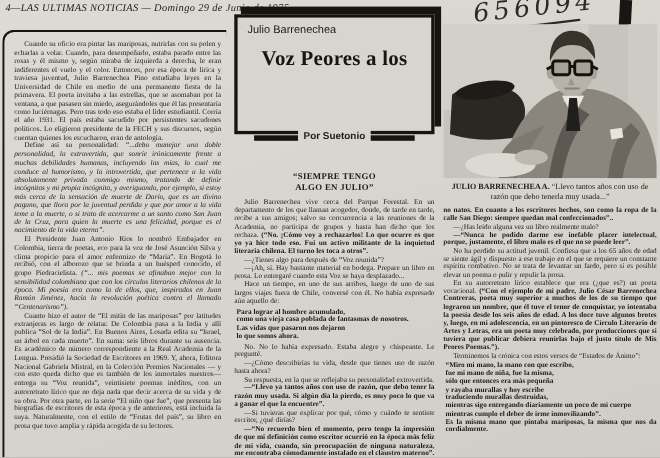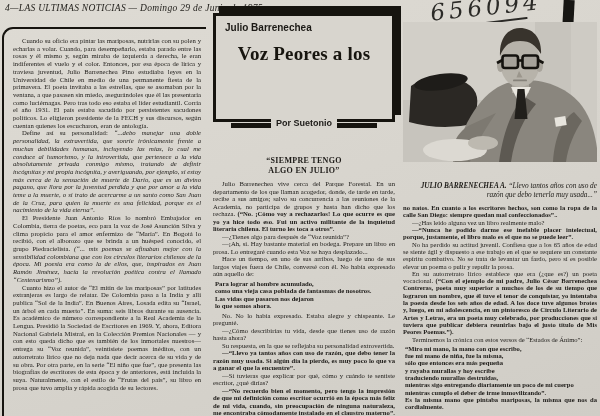--- a/index.html
+++ b/index.html
@@ -39,21 +39,21 @@
   .col-left p,.col-mid p,.col-right-text p{margin:0;text-indent:9px;}
   .it{font-style:italic;}
   .b{font-weight:bold;}
   
   .title-box{
     position:absolute;left:213px;top:13px;width:182px;height:109px;
     background:#d8d5ce;border:3px solid #16140f;box-sizing:border-box;
     box-shadow:6px -7px 0 0 #16140f;
   }
   .kicker{
-    font-family:"Liberation Sans",sans-serif;font-weight:bold;
+    font-family:"Liberation Sans",sans-serif;font-weight:normal;
     font-size:10px;margin:6px 0 0 9px;color:#1b1915;
   }
   .headline{
     font-weight:bold;font-size:19px;line-height:29px;text-align:center;
     margin-top:6px;letter-spacing:.2px;color:#17150f;
   }
   .byline-row{
     position:absolute;left:-3px;right:-3px;bottom:-9px;
     display:flex;align-items:flex-end;justify-content:center;
   }
@@ -70,22 +70,22 @@
   .section-head{
     text-align:center;font-weight:bold;font-size:8px;line-height:9.5px;
     margin:0 0 5px 0;letter-spacing:.3px;
   }
   .poem{margin:2px 0 2px 2px;font-weight:bold;}
   .poem div{text-indent:0;}
   
   .col-right{position:absolute;left:403px;top:22px;width:194px;}
   .photo{width:194px;height:140px;display:block;}
   .caption{
-    font-style:italic;font-size:7.3px;line-height:8.6px;margin-top:20px;
-    text-align:right;color:#22201c;
+    font-size:7.3px;line-height:8.6px;margin-top:4px;
+    text-align:center;color:#22201c;
   }
   .caption .cap-name{font-weight:bold;}
   .col-right-text{
     margin-top:5px;font-size:6.6px;line-height:7.3px;text-align:justify;
     height:213px;overflow:hidden;
   }
 </style>
 </head>
 <body>
 

